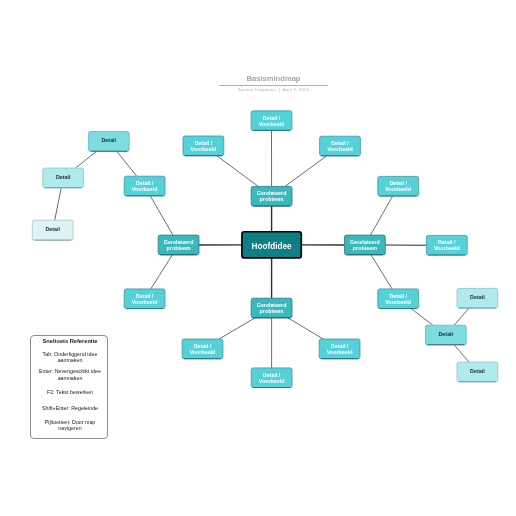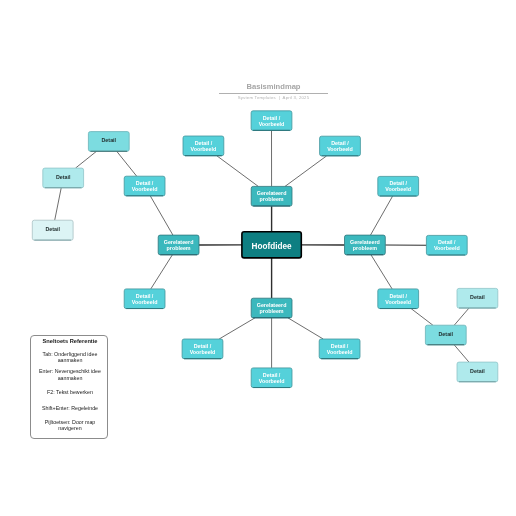--- a/index.html
+++ b/index.html
@@ -25,21 +25,20 @@
     top: 74px;
     width: 109px;
     text-align: center;
   }
   .doc-title {
     font-size: 7.6px;
     font-weight: bold;
     letter-spacing: 0px;
     color: #a6a6a6;
     line-height: 9px;
-    margin-top: 8px;
   }
   .title-rule {
     width: 109px;
     height: 1px;
     background: #b0b0b0;
     margin: 2px auto 0 auto;
   }
   .doc-subtitle {
     font-size: 4.3px;
     color: #b3b3b3;

